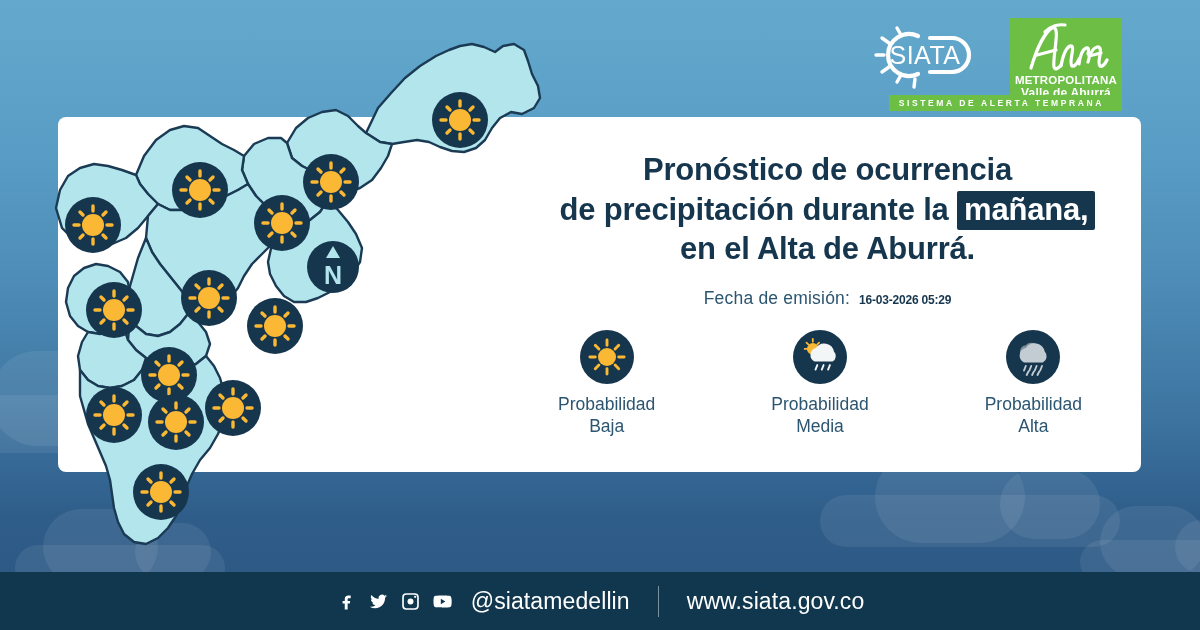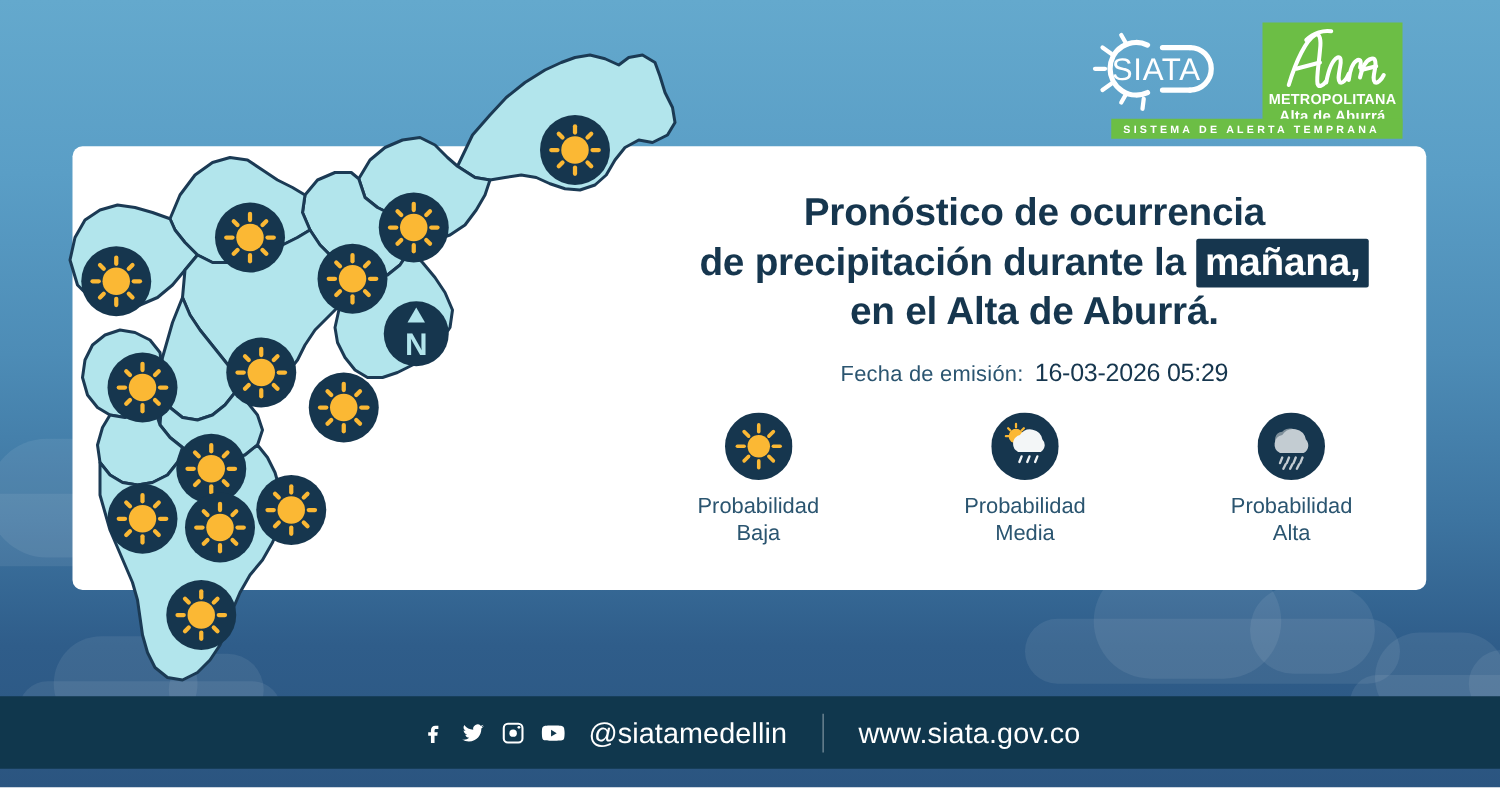--- a/index.html
+++ b/index.html
@@ -171,22 +171,22 @@
     justify-content: center;
     gap: 9px;
   }
   #date-label {
     color: #2b5570;
     font-size: 17.5px;
     letter-spacing: .2px;
   }
   #date-value {
     color: #16364e;
-    font-size: 20px;
-    font-weight: normal;
+    font-size: 12px;
+    font-weight: bold;
     letter-spacing: -.2px;
   }
 
   
   #legend {
     position: absolute;
     left: 500px;
     top: 330px;
     width: 640px;
     display: flex;
@@ -203,21 +203,21 @@
     color: #2b5570;
     font-size: 17.5px;
     line-height: 1.28;
     white-space: pre-line;
   }
 
   
   #footer {
     position: absolute;
     left: 0;
-    bottom: 15px;
+    bottom: 0;
     width: 1200px;
     height: 58px;
     background: #10374d;
     display: flex;
     align-items: center;
     justify-content: center;
     gap: 0;
     z-index: 7;
   }
   #social-icons { display: flex; align-items: center; gap: 11px; margin-right: 18px; }
@@ -275,21 +275,21 @@
           <path d="M8 46 C14 26 22 10 29 6 C33 4 34 10 33 18 C32 30 30 40 31 45 C32 48 35 47 38 43"></path>
           <path d="M14 33 L33 28"></path>
           <path d="M22 10 C28 4 36 2 42 3"></path>
           <path d="M38 44 C40 33 43 26 47 24 C50 23 50 27 49 32 C48 38 47 42 49 44 C51 45 54 42 56 37"></path>
           <path d="M56 42 C57 34 59 28 63 26 C66 25 66 28 65 32"></path>
           <path d="M65 40 C67 31 70 26 74 25 C77 24 78 27 77 33 C76 38 75 42 77 44 C79 45 82 42 84 38"></path>
           <path d="M66 34 L78 31"></path>
         </g>
       </svg>
       <div class="area-line l1">METROPOLITANA</div>
-      <div class="area-line l2">Alta de Aburrá</div>
+      <div class="area-line l2">Valle de Aburrá</div>
     </div>
   </div>
 
   <div id="siata-tagline">SISTEMA DE ALERTA TEMPRANA</div>
 
   <div id="panel"></div>
 
   <div id="map-layer">
     <svg id="map-svg" viewBox="0 0 520 545">
 

